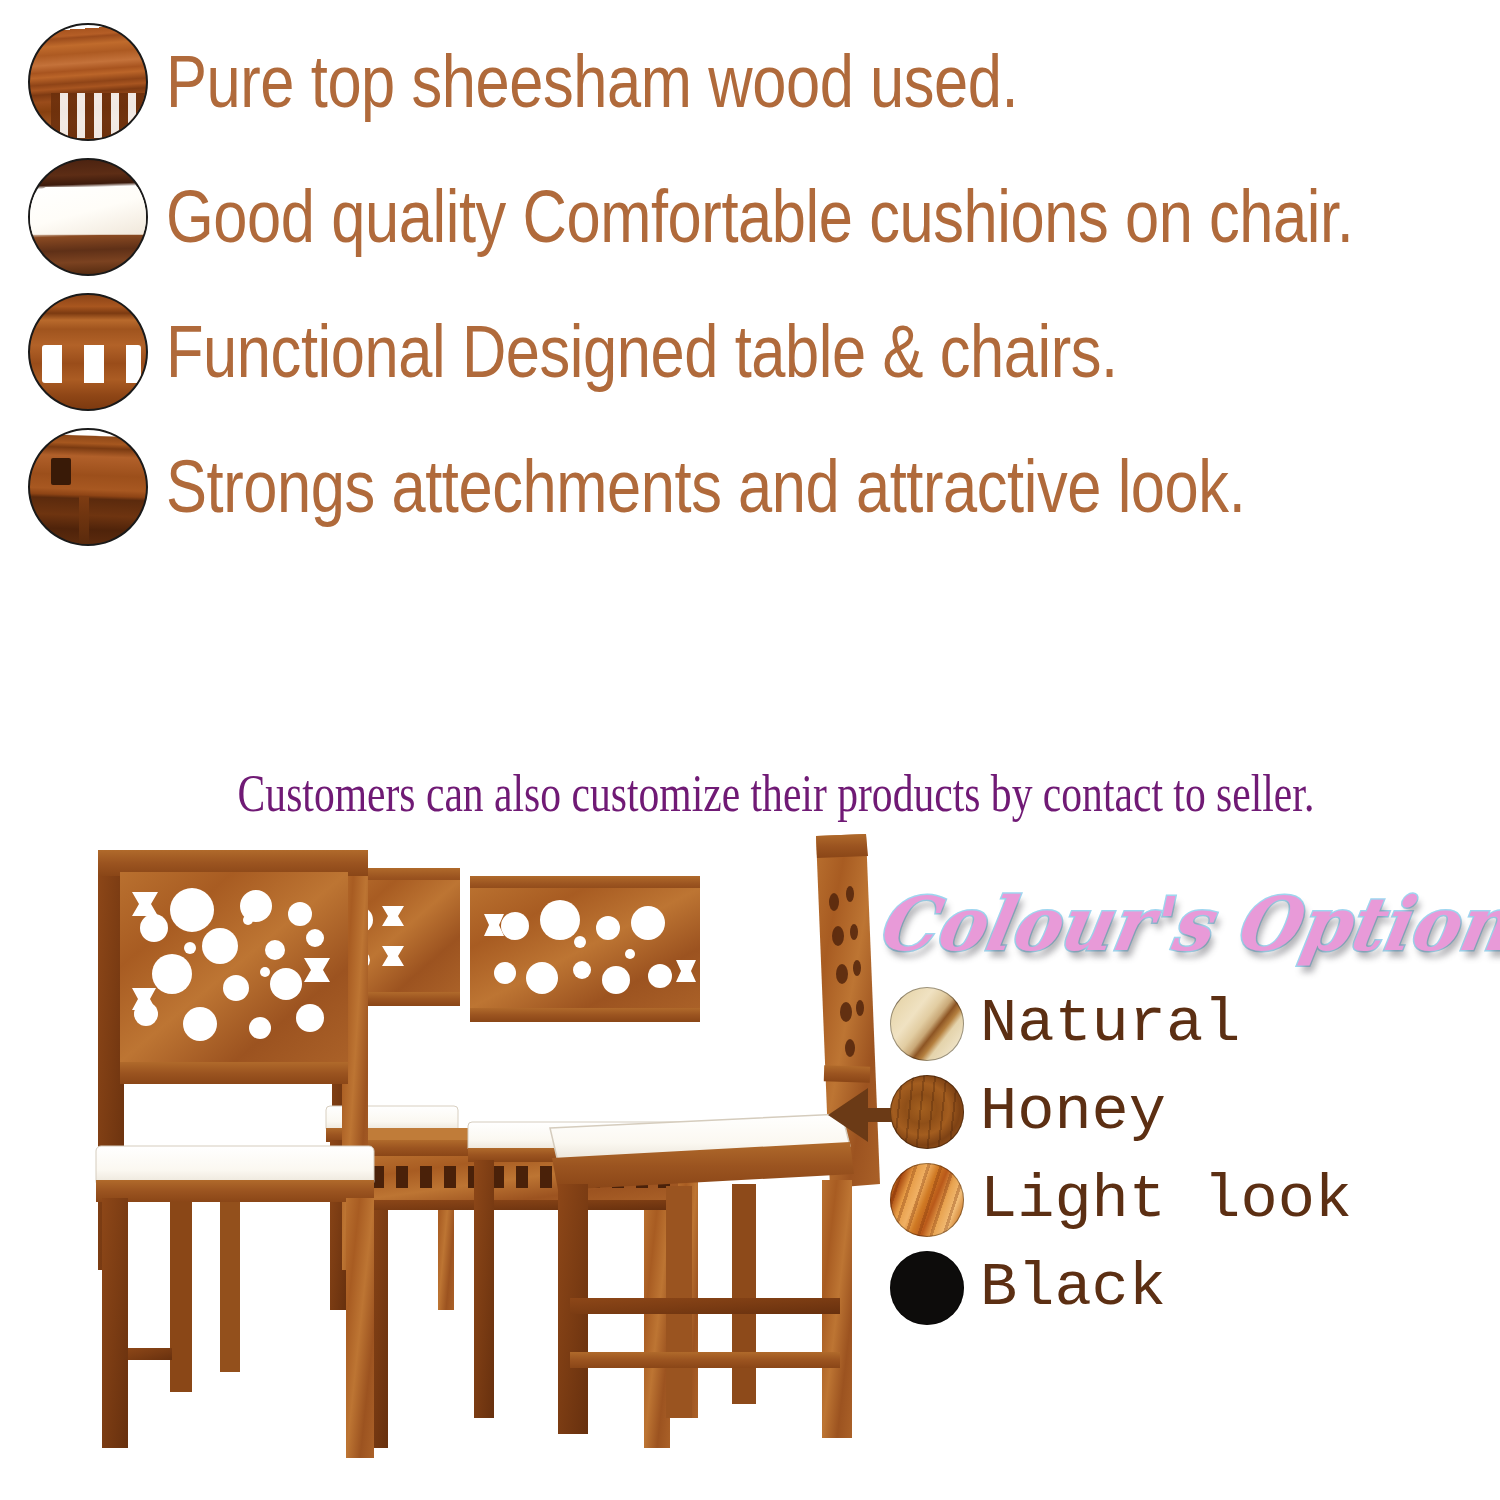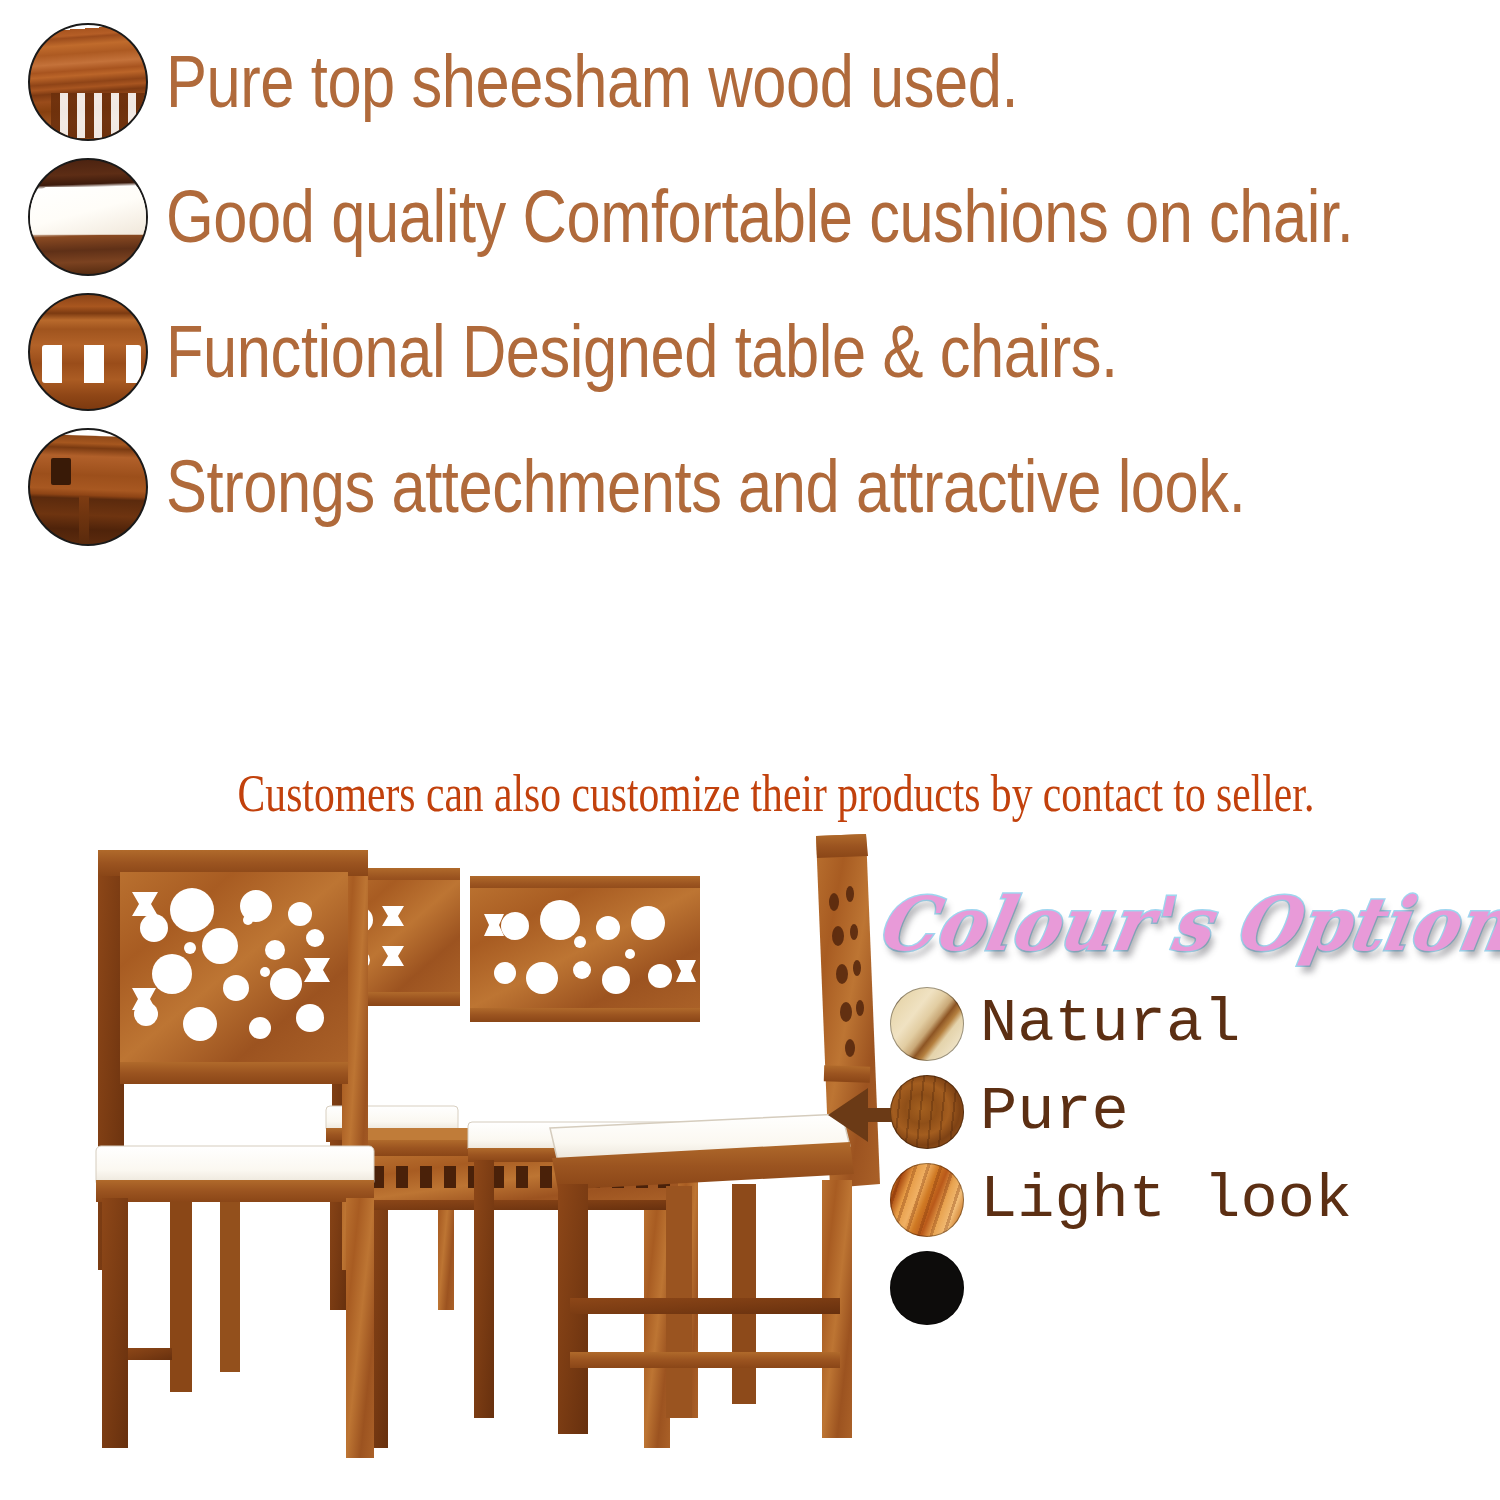--- a/index.html
+++ b/index.html
@@ -154,21 +154,21 @@
     -webkit-font-smoothing: antialiased;
   }
 
   
   .customize-note {
     position: absolute;
     left: 0;
     top: 716px;
     width: 1500px;
     text-align: center;
-    color: #c2410c;
+    color: #701a75;
     font-family: "Liberation Serif", "DejaVu Serif", serif;
     font-size: 52px;
     line-height: 1;
     white-space: pre;
   }
   .customize-note span {
     display: inline-block;
     transform: scaleX(0.80);
     transform-origin: center;
   }
@@ -495,29 +495,30 @@
 
     <div class="swatch-list">
 
       <div class="swatch-row">
         <span class="swatch-dot sw-natural"></span>
         <span class="swatch-label">Natural</span>
       </div>
 
       <div class="swatch-row">
         <span class="swatch-dot sw-honey"></span>
-        <span class="swatch-label">Pure</span>
+        <span class="swatch-label">Honey</span>
       </div>
 
 
       <div class="swatch-row">
         <span class="swatch-dot sw-lightteak"></span>
         <span class="swatch-label">Light look</span>
       </div>
 
       <div class="swatch-row">
         <span class="swatch-dot sw-black"></span>
+        <span class="swatch-label">Black</span>
       </div>
 
     </div>
   </div>
 
 </div>
 
 </body></html>

